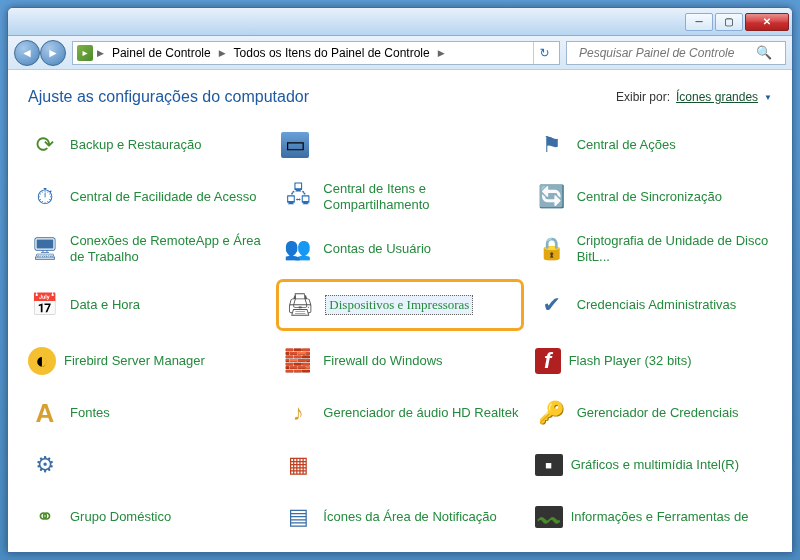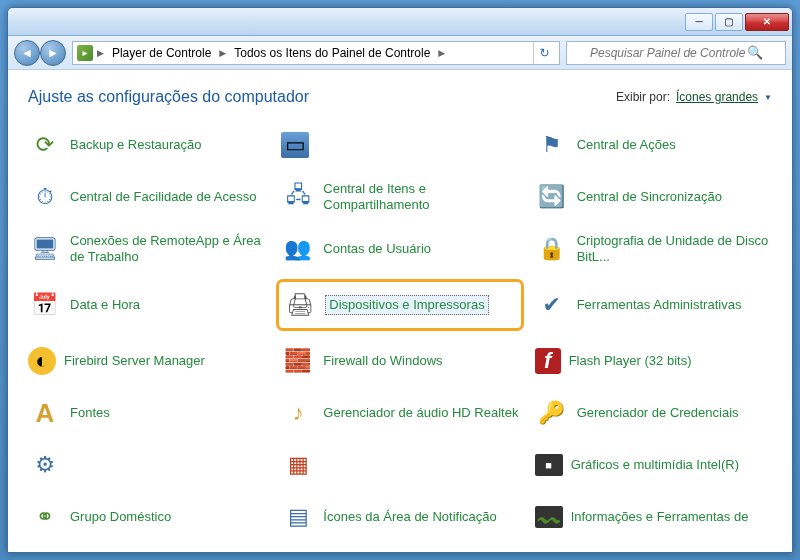--- a/index.html
+++ b/index.html
@@ -113,21 +113,21 @@
   cursor: pointer;
   margin-left: auto;
 }
 .searchbox {
   width: 220px;
   height: 24px;
   background: #fff;
   border: 1px solid #a0b8cf;
   display: flex;
   align-items: center;
-  padding: 0 23px;
+  padding: 0 12px;
 }
 .searchbox input {
   flex: 1;
   border: none;
   outline: none;
   font-style: italic;
   color: #888;
   font-size: 12px;
   font-family: inherit;
 }
@@ -189,20 +189,21 @@
 }
 .item.highlighted {
   outline: 3px solid #f5a623;
   border-radius: 4px;
   padding: 6px 4px;
 }
 .item.highlighted .item-label {
   border: 1px dotted #666;
   background: #e8f2fc;
   padding: 1px 3px;
+  font-family: Liberation Serif, serif;
 }
 .item-icon {
   width: 34px;
   height: 34px;
   flex-shrink: 0;
   display: flex;
   align-items: center;
   justify-content: center;
   font-size: 22px;
 }
@@ -249,21 +250,21 @@
   </div>
 
   <div class="addrbar">
     <div class="nav-arrows">
       <div class="nav-btn">◄</div>
       <div class="nav-btn">►</div>
     </div>
     <div class="breadcrumb">
       <span class="bc-icon">▸</span>
       <span class="bc-arrow">▶</span>
-      <span class="bc-seg">Player de Controle</span>
+      <span class="bc-seg">Painel de Controle</span>
       <span class="bc-arrow">▶</span>
       <span class="bc-seg">Todos os Itens do Painel de Controle</span>
       <span class="bc-arrow">▶</span>
       <span class="refresh-btn">↻</span>
     </div>
     <div class="searchbox">
       <input placeholder="Pesquisar Painel de Controle" style="">
       <span class="search-icon">🔍</span>
     </div>
   </div>
@@ -317,21 +318,21 @@
           <div class="item">
             <div class="item-icon ic-date">📅</div>
             <div class="item-label">Data e Hora</div>
           </div>
           <div class="item highlighted">
             <div class="item-icon ic-devices">🖨</div>
             <div class="item-label">Dispositivos e Impressoras</div>
           </div>
           <div class="item">
             <div class="item-icon ic-admin">✔</div>
-            <div class="item-label">Ferramentas Administrativas</div>
+            <div class="item-label">Credenciais Administrativas</div>
           </div>
           <div class="item">
             <div class="item-icon ic-firebird">◐</div>
             <div class="item-label">Firebird Server Manager</div>
           </div>
           <div class="item">
             <div class="item-icon ic-firewall">🧱</div>
             <div class="item-label">Firewall do Windows</div>
           </div>
           <div class="item">

